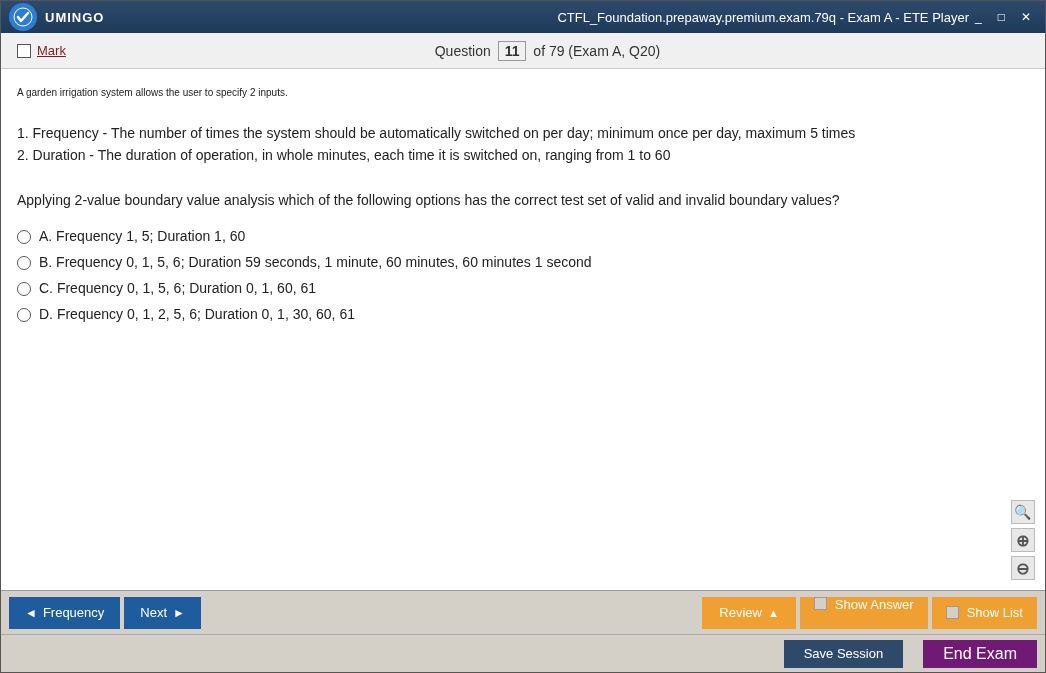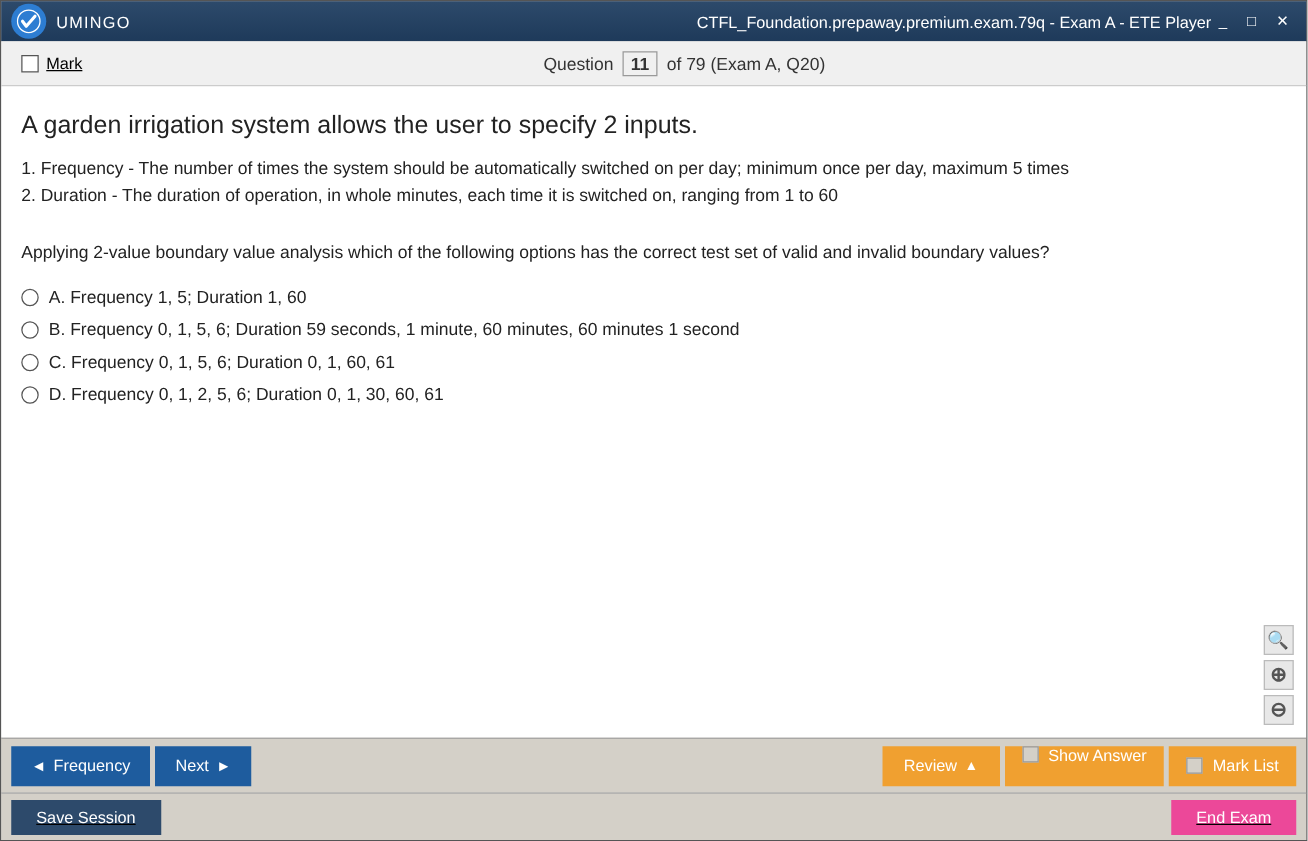--- a/index.html
+++ b/index.html
@@ -43,21 +43,21 @@
       display: flex;
       align-items: center;
       justify-content: center;
       color: white;
       font-weight: bold;
       font-size: 14px;
     }
     .logo-text {
       color: white;
       font-size: 13px;
-      font-weight: normal;
+      font-weight: bold;
       letter-spacing: 1px;
     }
     .title-text {
       color: white;
       font-size: 13px;
       flex: 1;
       text-align: right;
     }
     .window-controls {
       display: flex;
@@ -88,21 +88,21 @@
       gap: 6px;
     }
     .mark-checkbox {
       width: 14px;
       height: 14px;
       border: 1px solid #555;
       display: inline-block;
       background: white;
     }
     .mark-link {
-      color: #000000;
+      color: #7f1d1d;
       text-decoration: underline;
       cursor: pointer;
       font-size: 13px;
       text-align: center;
     }
     .question-info {
       flex: 1;
       text-align: center;
       font-size: 14px;
       color: #333;
@@ -118,24 +118,24 @@
     
     .content-area {
       flex: 1;
       background: white;
       overflow-y: auto;
       padding: 16px 16px 10px 16px;
       position: relative;
     }
 
     .question-text {
-      font-size: 20px;
+      font-size: 10px;
       color: #222;
       line-height: 1.5;
-      margin-bottom: 8px;
+      margin-bottom: 22px;
     }
 
     .question-body {
       font-size: 14px;
       color: #222;
       line-height: 1.6;
       margin-bottom: 14px;
     }
 
     .options-area {
@@ -265,46 +265,45 @@
       display: inline-block;
       flex-shrink: 0;
     }
 
     
     .save-end-bar {
       background: #d4d0c8;
       height: 38px;
       display: flex;
       align-items: center;
-      justify-content: space-between;
+      justify-content: flex-end;
       padding: 0 8px;
-      gap: 8px;
+      gap: 20px;
       flex-shrink: 0;
       border-top: 1px solid #aaa;
-      text-decoration: underline;
     }
 
     .save-session-btn {
       background: #2d4a6b;
       color: white;
       border: none;
       height: 28px;
       padding: 0 20px;
       cursor: pointer;
       font-size: 13px;
     }
 
     .end-exam-btn {
-      background: #ec4899;
+      background: #701a75;
       color: white;
       border: none;
       height: 28px;
       padding: 0 20px;
       cursor: pointer;
-      font-size: 13px;
+      font-size: 16px;
     }
   </style>
 </head>
 <body>
 
 <div class="window">
 
   <div class="title-bar">
     <div class="title-bar-left">
       <div class="logo-icon">
@@ -388,21 +387,21 @@
       <span class="dropdown-arrow">▲</span>
     </button>
 
     <button class="show-answer-btn">
       <span class="btn-checkbox"></span>
       <span>Show Answer</span>
     </button>
 
     <button class="show-list-btn">
       <span class="btn-checkbox"></span>
-      <span>Mark List</span>
+      <span>Show List</span>
     </button>
   </div>
 
   <div class="save-end-bar">
     <button class="save-session-btn">Save Session</button>
     <button class="end-exam-btn">End Exam</button>
   </div>
 
 </div>
 

